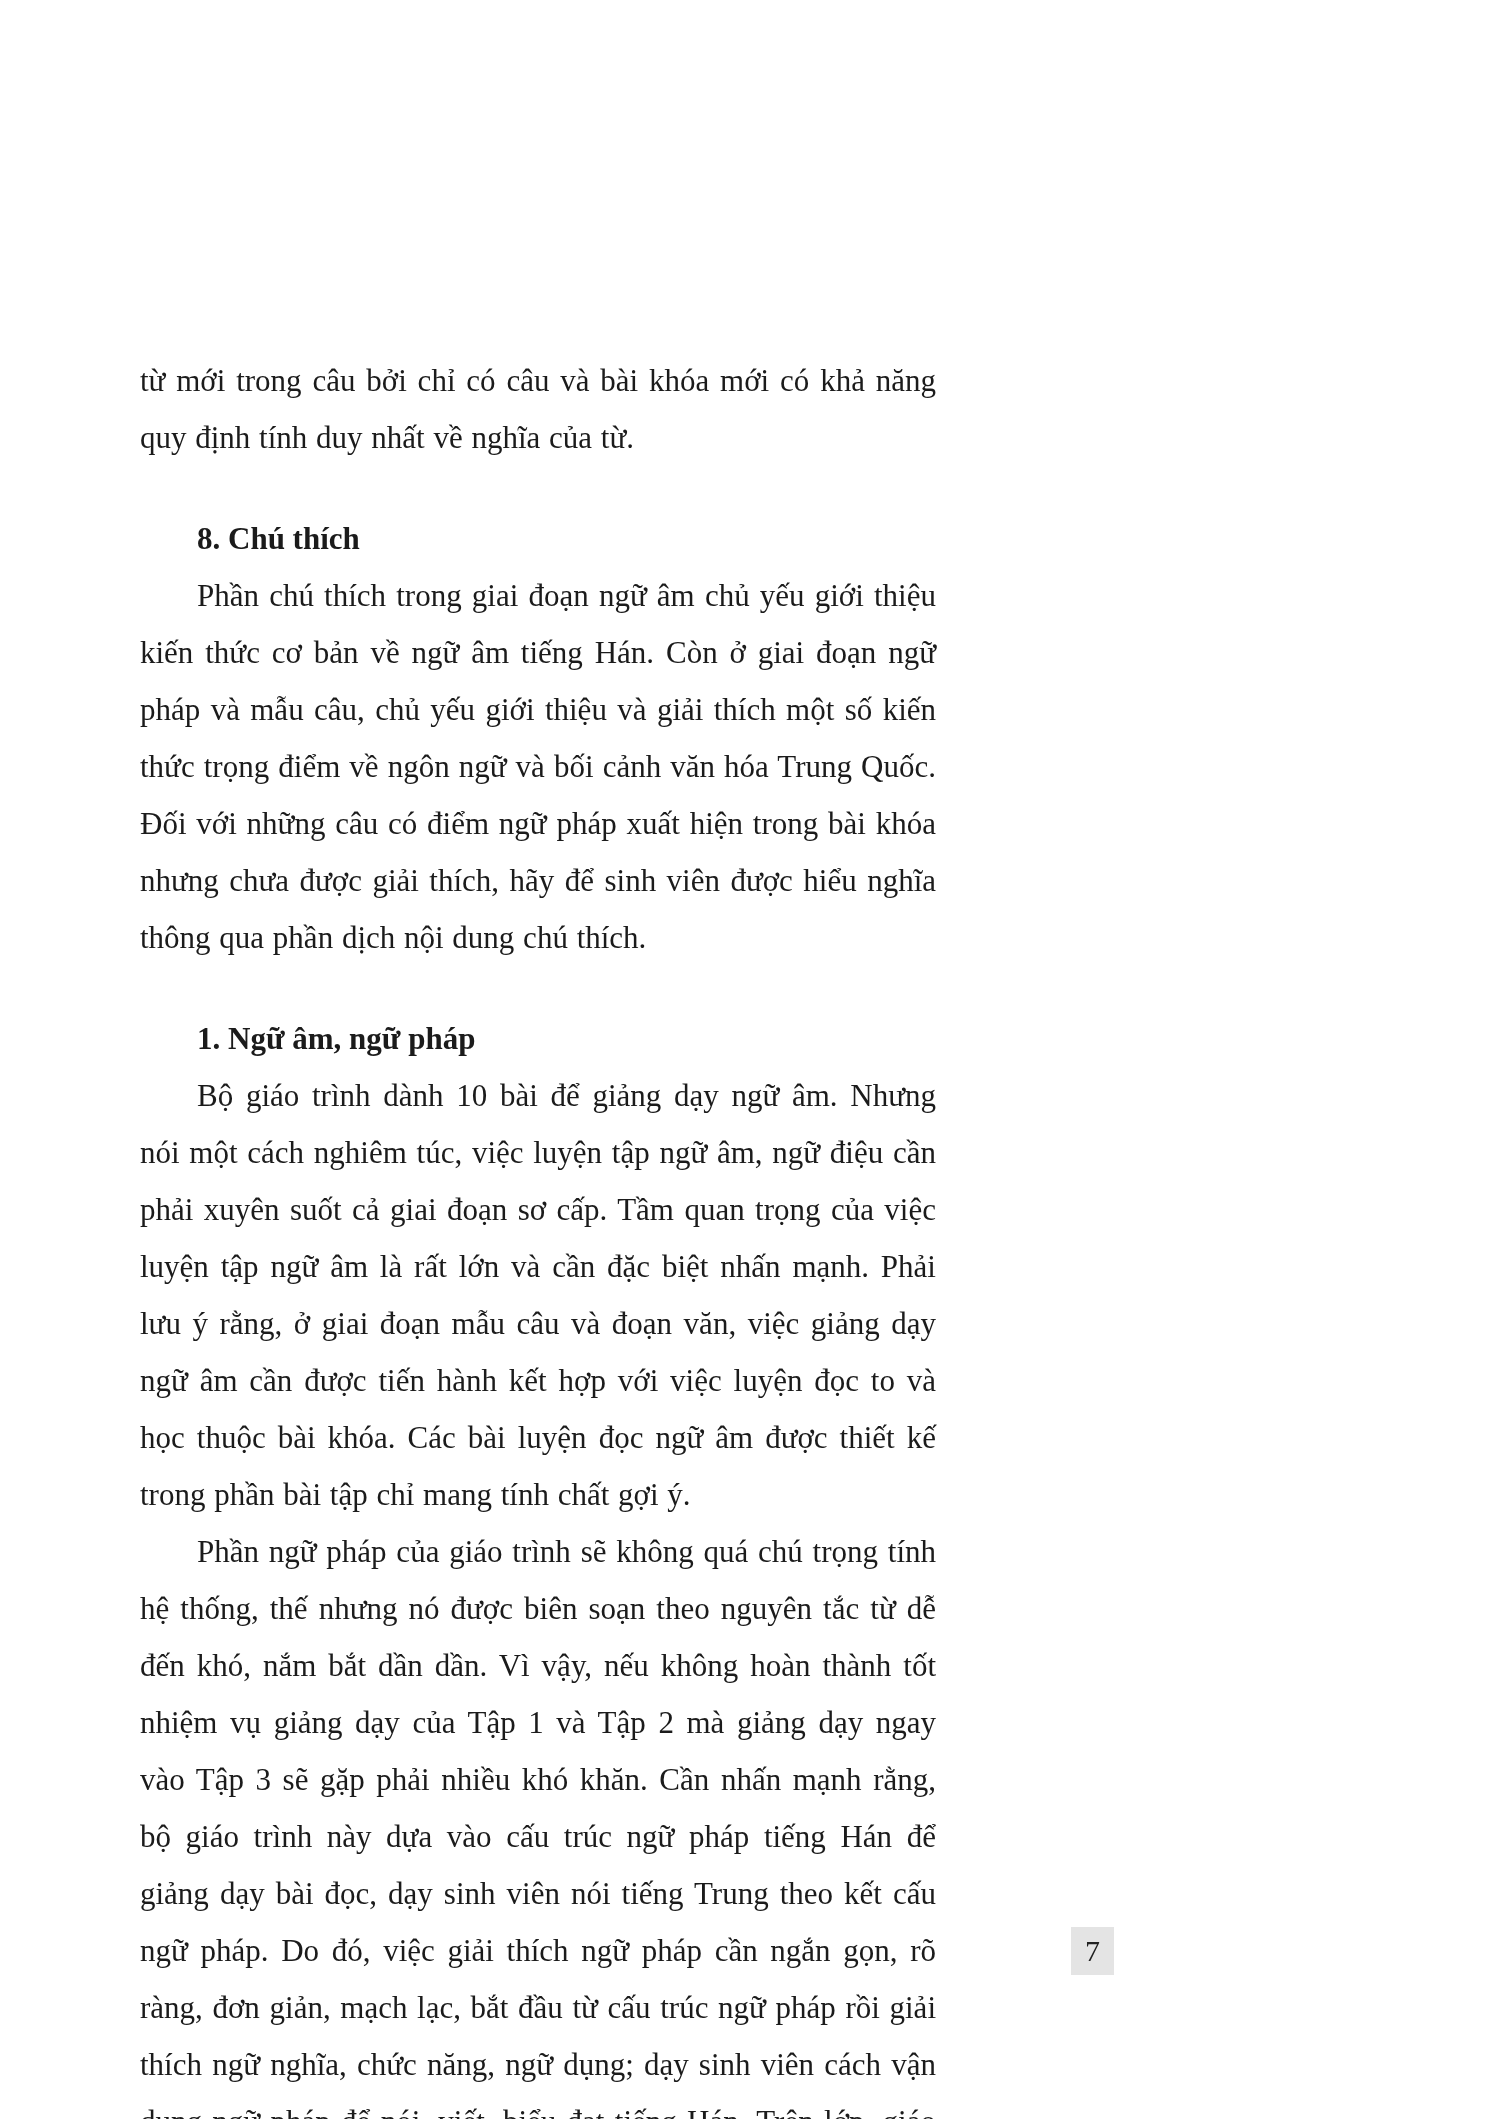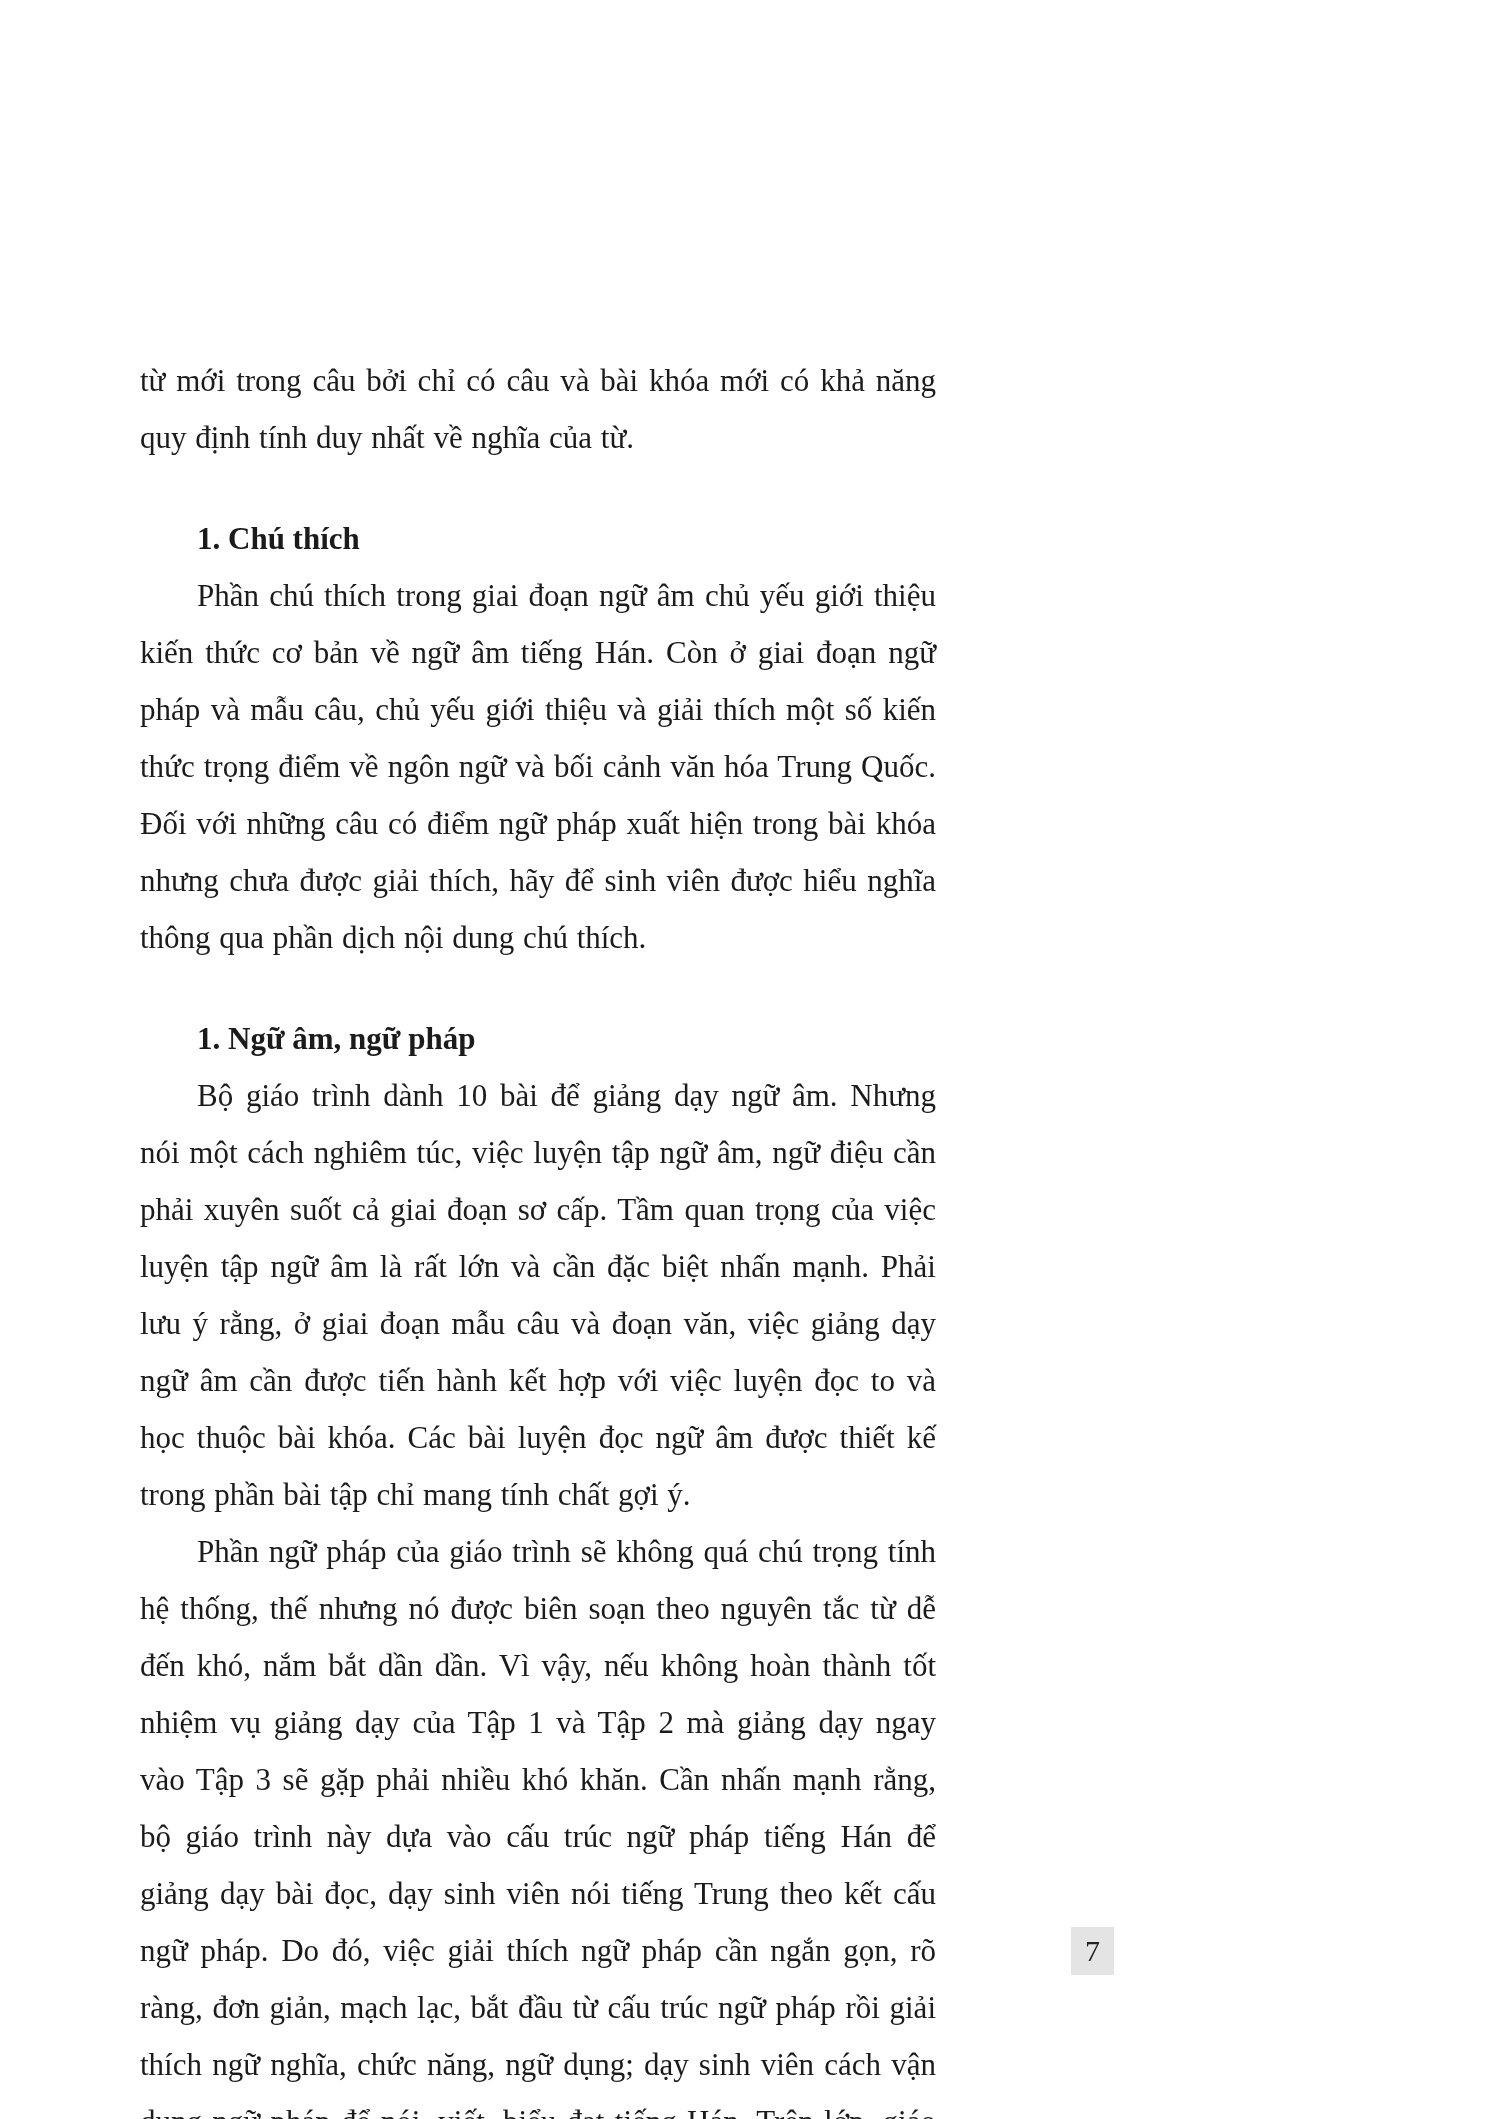--- a/index.html
+++ b/index.html
@@ -57,21 +57,21 @@
 </style>
 </head>
 <body>
 
 <div class="page">
 
   <div class="content">
 
     <p class="para no-indent">từ mới trong câu bởi chỉ có câu và bài khóa mới có khả năng quy định tính duy nhất về nghĩa của từ.</p>
 
-    <h3 class="heading">1. Chú thích</h3>
+    <h3 class="heading">8. Chú thích</h3>
 
     <p class="para">Phần chú thích trong giai đoạn ngữ âm chủ yếu giới thiệu kiến thức cơ bản về ngữ âm tiếng Hán. Còn ở giai đoạn ngữ pháp và mẫu câu, chủ yếu giới thiệu và giải thích một số kiến thức trọng điểm về ngôn ngữ và bối cảnh văn hóa Trung Quốc. Đối với những câu có điểm ngữ pháp xuất hiện trong bài khóa nhưng chưa được giải thích, hãy để sinh viên được hiểu nghĩa thông qua phần dịch nội dung chú thích.</p>
 
     <h3 class="heading">1. Ngữ âm, ngữ pháp</h3>
 
     <p class="para">Bộ giáo trình dành 10 bài để giảng dạy ngữ âm. Nhưng nói một cách nghiêm túc, việc luyện tập ngữ âm, ngữ điệu cần phải xuyên suốt cả giai đoạn sơ cấp. Tầm quan trọng của việc luyện tập ngữ âm là rất lớn và cần đặc biệt nhấn mạnh. Phải lưu ý rằng, ở giai đoạn mẫu câu và đoạn văn, việc giảng dạy ngữ âm cần được tiến hành kết hợp với việc luyện đọc to và học thuộc bài khóa. Các bài luyện đọc ngữ âm được thiết kế trong phần bài tập chỉ mang tính chất gợi ý.</p>
 
     <p class="para">Phần ngữ pháp của giáo trình sẽ không quá chú trọng tính hệ thống, thế nhưng nó được biên soạn theo nguyên tắc từ dễ đến khó, nắm bắt dần dần. Vì vậy, nếu không hoàn thành tốt nhiệm vụ giảng dạy của Tập 1 và Tập 2 mà giảng dạy ngay vào Tập 3 sẽ gặp phải nhiều khó khăn. Cần nhấn mạnh rằng, bộ giáo trình này dựa vào cấu trúc ngữ pháp tiếng Hán để giảng dạy bài đọc, dạy sinh viên nói tiếng Trung theo kết cấu ngữ pháp. Do đó, việc giải thích ngữ pháp cần ngắn gọn, rõ ràng, đơn giản, mạch lạc, bắt đầu từ cấu trúc ngữ pháp rồi giải thích ngữ nghĩa, chức năng, ngữ dụng; dạy sinh viên cách vận dụng ngữ pháp để nói, viết, biểu đạt tiếng Hán. Trên lớp, giáo viên có thể sử dụng nhiều phương pháp hình tượng, trực quan như tranh ảnh, động tác, phần mềm máy tính... để giảng giải các hiện tượng ngữ pháp, giúp sinh viên nắm bắt ý nghĩa,</p>
 
   </div>

